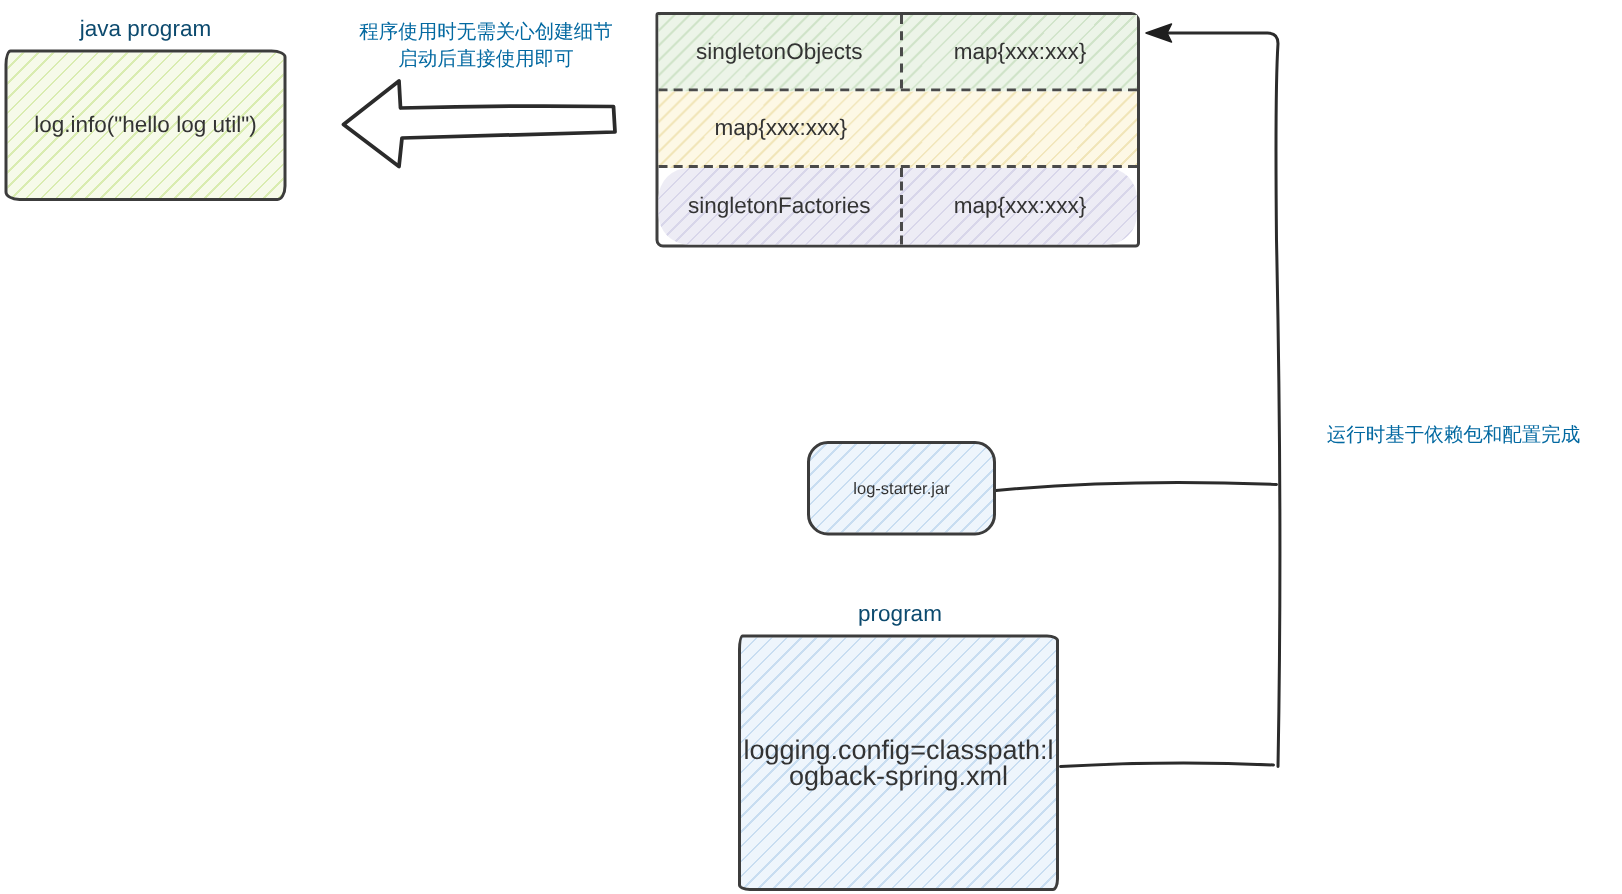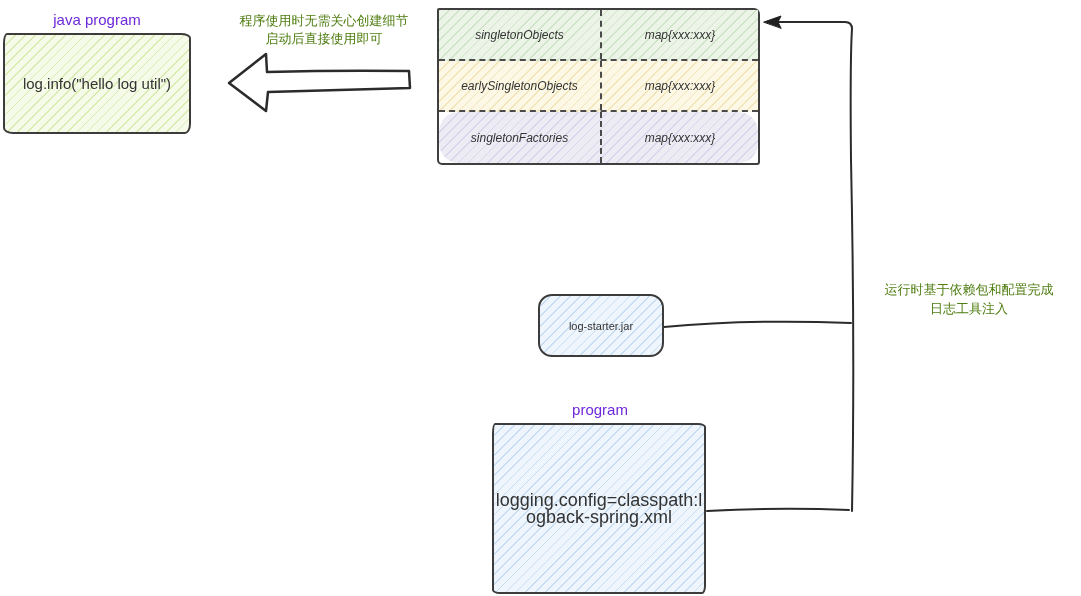--- a/index.html
+++ b/index.html
@@ -14,34 +14,34 @@
       var(--fill) 1.2px, var(--fill) 7px);
   }
   .box{
     position:absolute;border:2px solid #3c3c3c;box-sizing:border-box;
     display:flex;align-items:center;justify-content:center;text-align:center;
   }
   .java-box{
     left:3px;top:33px;width:188px;height:101px;font-size:15px;
     border-radius:4px 10px 6px 10px / 10px 5px 10px 6px;
   }
-  .label{position:absolute;text-align:center;color:#6d28d9;}
+  .label{position:absolute;text-align:center;color:#0c4a6e;}
   .java-title{left:0;top:11px;width:194px;font-size:15px;}
-  .note{position:absolute;text-align:center;font-size:13px;line-height:18px;color:#4d7c0f;}
+  .note{position:absolute;text-align:center;font-size:13px;line-height:18px;color:#0369a1;}
   .usage-note{left:213px;top:12px;width:222px;}
   .injection-note{left:858px;top:280px;width:222px;line-height:19px;}
   .registry{
     position:absolute;left:437px;top:8px;width:323px;height:157px;
     border:2px solid #3f3f3f;box-sizing:border-box;
     display:grid;grid-template-rows:1fr 1fr 1fr;
     border-radius:2px 6px 3px 5px;
   }
   .registry .row{display:grid;grid-template-columns:163px 1fr;border-bottom:2px dashed #4a4a4a;}
   .registry .row:last-child{border-bottom:none;border-radius:20px;}
-  .cell{display:flex;align-items:center;justify-content:center;font-size:12px;color:#333;font-style:italic;}
+  .cell{display:flex;align-items:center;justify-content:center;font-size:15px;color:#333;}
   .cell.name{border-right:2px dashed #4a4a4a;}
   .jar-box{left:538px;top:294px;width:126px;height:63px;border-radius:14px;font-size:11px;}
   .config-title{left:540px;top:401px;width:120px;font-size:15px;}
   .config-box{
     left:492px;top:423px;width:214px;height:171px;
     border-radius:3px 8px 4px 8px / 10px 4px 8px 4px;
     font-size:18px;line-height:17px;flex-direction:column;
   }
   .cfg-line{width:100%;overflow-wrap:break-word;}
 </style>
@@ -67,36 +67,34 @@
     <div>程序使用时无需关心创建细节</div>
     <div>启动后直接使用即可</div>
   </div>
 
   <div class="registry">
     <div class="row hatch" style="--fill: #ecf4e8; --hatch: #cfe3c8;">
       <div class="cell name">singletonObjects</div>
       <div class="cell">map{xxx:xxx}</div>
     </div>
     <div class="row hatch" style="--fill: #fdf8e5; --hatch: #f1e5b8;">
-      <div class="cell name">earlySingletonObjects</div>
       <div class="cell">map{xxx:xxx}</div>
     </div>
     <div class="row hatch" style="--fill: #edecf5; --hatch: #d8d6ea;">
       <div class="cell name">singletonFactories</div>
       <div class="cell">map{xxx:xxx}</div>
     </div>
   </div>
 
   <div class="box jar-box hatch" style="--fill: #eef5fc; --hatch: #c8ddf1;">
     <span>log-starter.jar</span>
   </div>
 
   <div class="label config-title">program</div>
   <div class="box config-box hatch" style="--fill: #eef5fc; --hatch: #c8ddf1;">
     <div class="cfg-line">logging.config=classpath:logback-spring.xml</div>
   </div>
 
   <div class="note injection-note">
     <div>运行时基于依赖包和配置完成</div>
-    <div>日志工具注入</div>
   </div>
 
 </div>
 
 </body></html>

